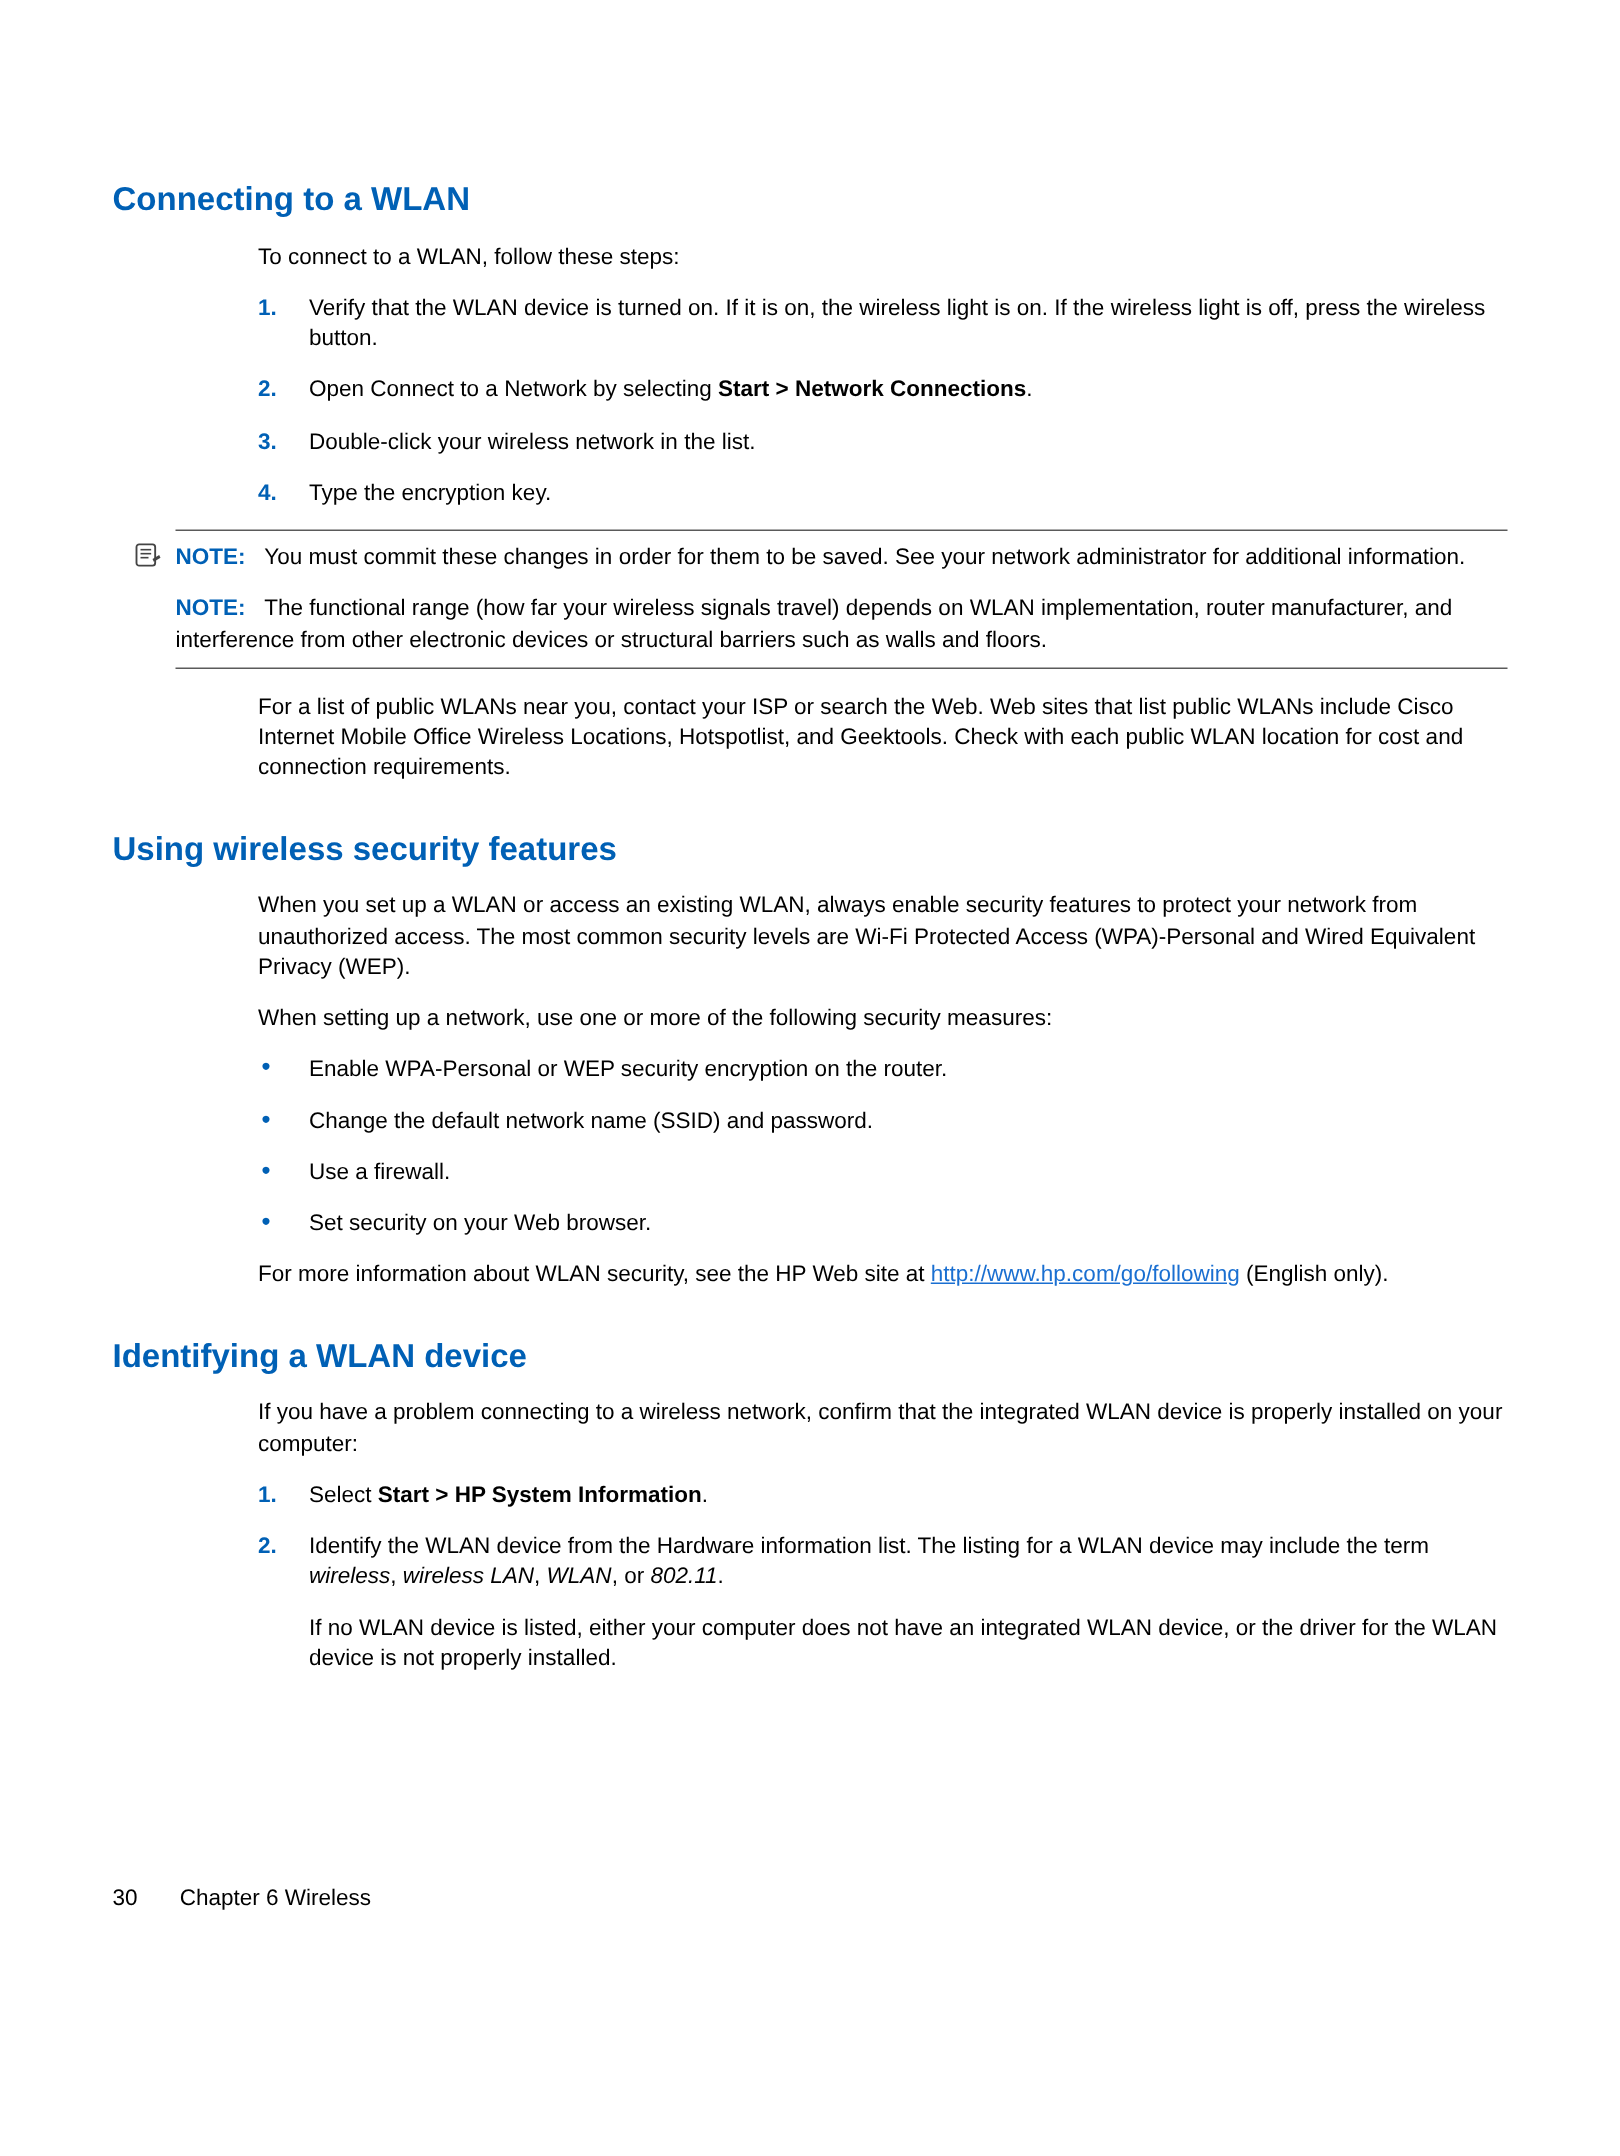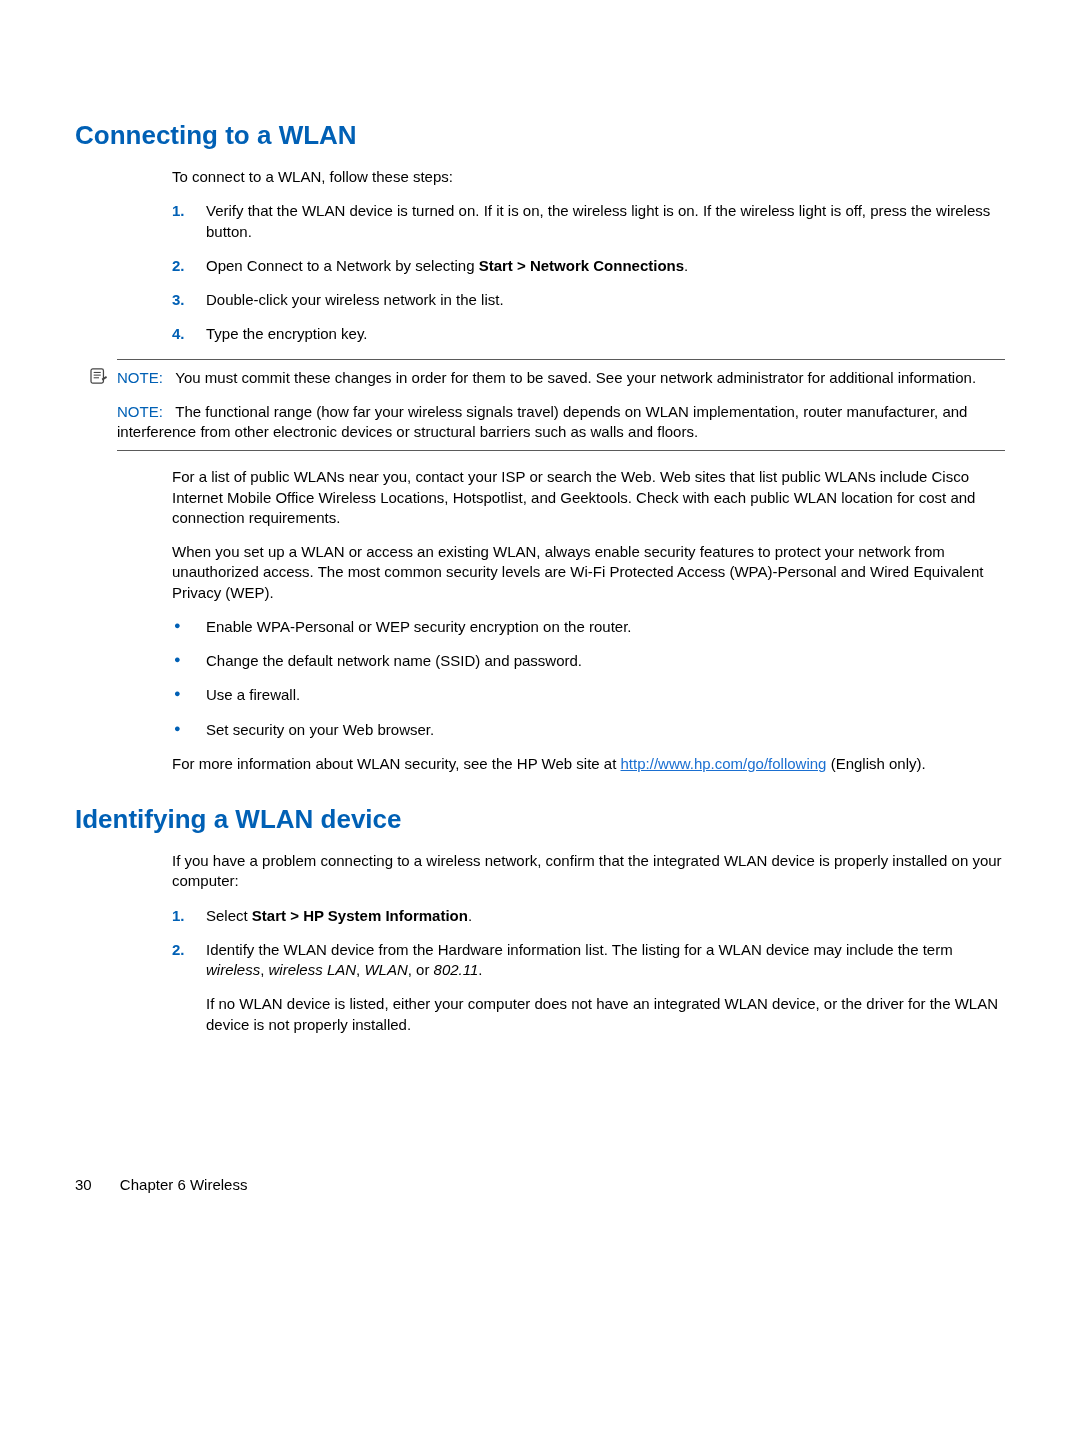--- a/index.html
+++ b/index.html
@@ -10,21 +10,21 @@
     margin: 0;
     padding: 0;
     width: 1080px;
     line-height: 1.35;
   }
   .page {
     padding: 90px 75px 60px 75px;
   }
   h2.section-heading {
     color: #0060b5;
-    font-size: 26px;
+    font-size: 22px;
     font-weight: bold;
     margin: 28px 0 14px 0;
   }
   .body-indent {
     margin-left: 97px;
   }
   p { margin: 0 0 14px 0; }
   ol.numbered {
     list-style: none;
     padding: 0;
@@ -61,21 +61,21 @@
     font-size: 11px;
   }
   .note-block {
     border-top: 1.5px solid #5a5a5a;
     border-bottom: 1.5px solid #5a5a5a;
     padding: 8px 0;
     margin: 10px 0 16px 0;
   }
   .note-label {
     color: #0060b5;
-    font-weight: normal;
+    font-weight: bold;
   }
   .note-row {
     position: relative;
     padding-left: 0;
   }
   .note-icon-pos {
     position: absolute;
     left: -27px;
     top: 0px;
   }
@@ -139,22 +139,24 @@
     </div>
     <div class="note-block" style="border-top:none; margin-top:0; padding-top:10px;">
       <span class="note-label">NOTE:</span>&nbsp;&nbsp;&nbsp;<span>The functional range (how far your wireless signals travel) depends on WLAN implementation, router manufacturer, and interference from other electronic devices or structural barriers such as walls and floors.</span>
     </div>
   </div>
 
   <div class="body-indent">
     <p>For a list of public WLANs near you, contact your ISP or search the Web. Web sites that list public WLANs include Cisco Internet Mobile Office Wireless Locations, Hotspotlist, and Geektools. Check with each public WLAN location for cost and connection requirements.</p>
   </div>
 
+  <h2 class="section-heading">Using wireless security features</h2>
   <div class="body-indent">
     <p>When you set up a WLAN or access an existing WLAN, always enable security features to protect your network from unauthorized access. The most common security levels are Wi-Fi Protected Access (WPA)-Personal and Wired Equivalent Privacy (WEP).</p>
+    <p>When setting up a network, use one or more of the following security measures:</p>
     <ul class="bulleted">
       <li>Enable WPA-Personal or WEP security encryption on the router.</li>
       <li>Change the default network name (SSID) and password.</li>
       <li>Use a firewall.</li>
       <li>Set security on your Web browser.</li>
     </ul>
     <p>
       <span>For more information about WLAN security, see the HP Web site at </span><a class="weblink">http://www.hp.com/go/following</a><span> (English only).</span>
     </p>
   </div>

